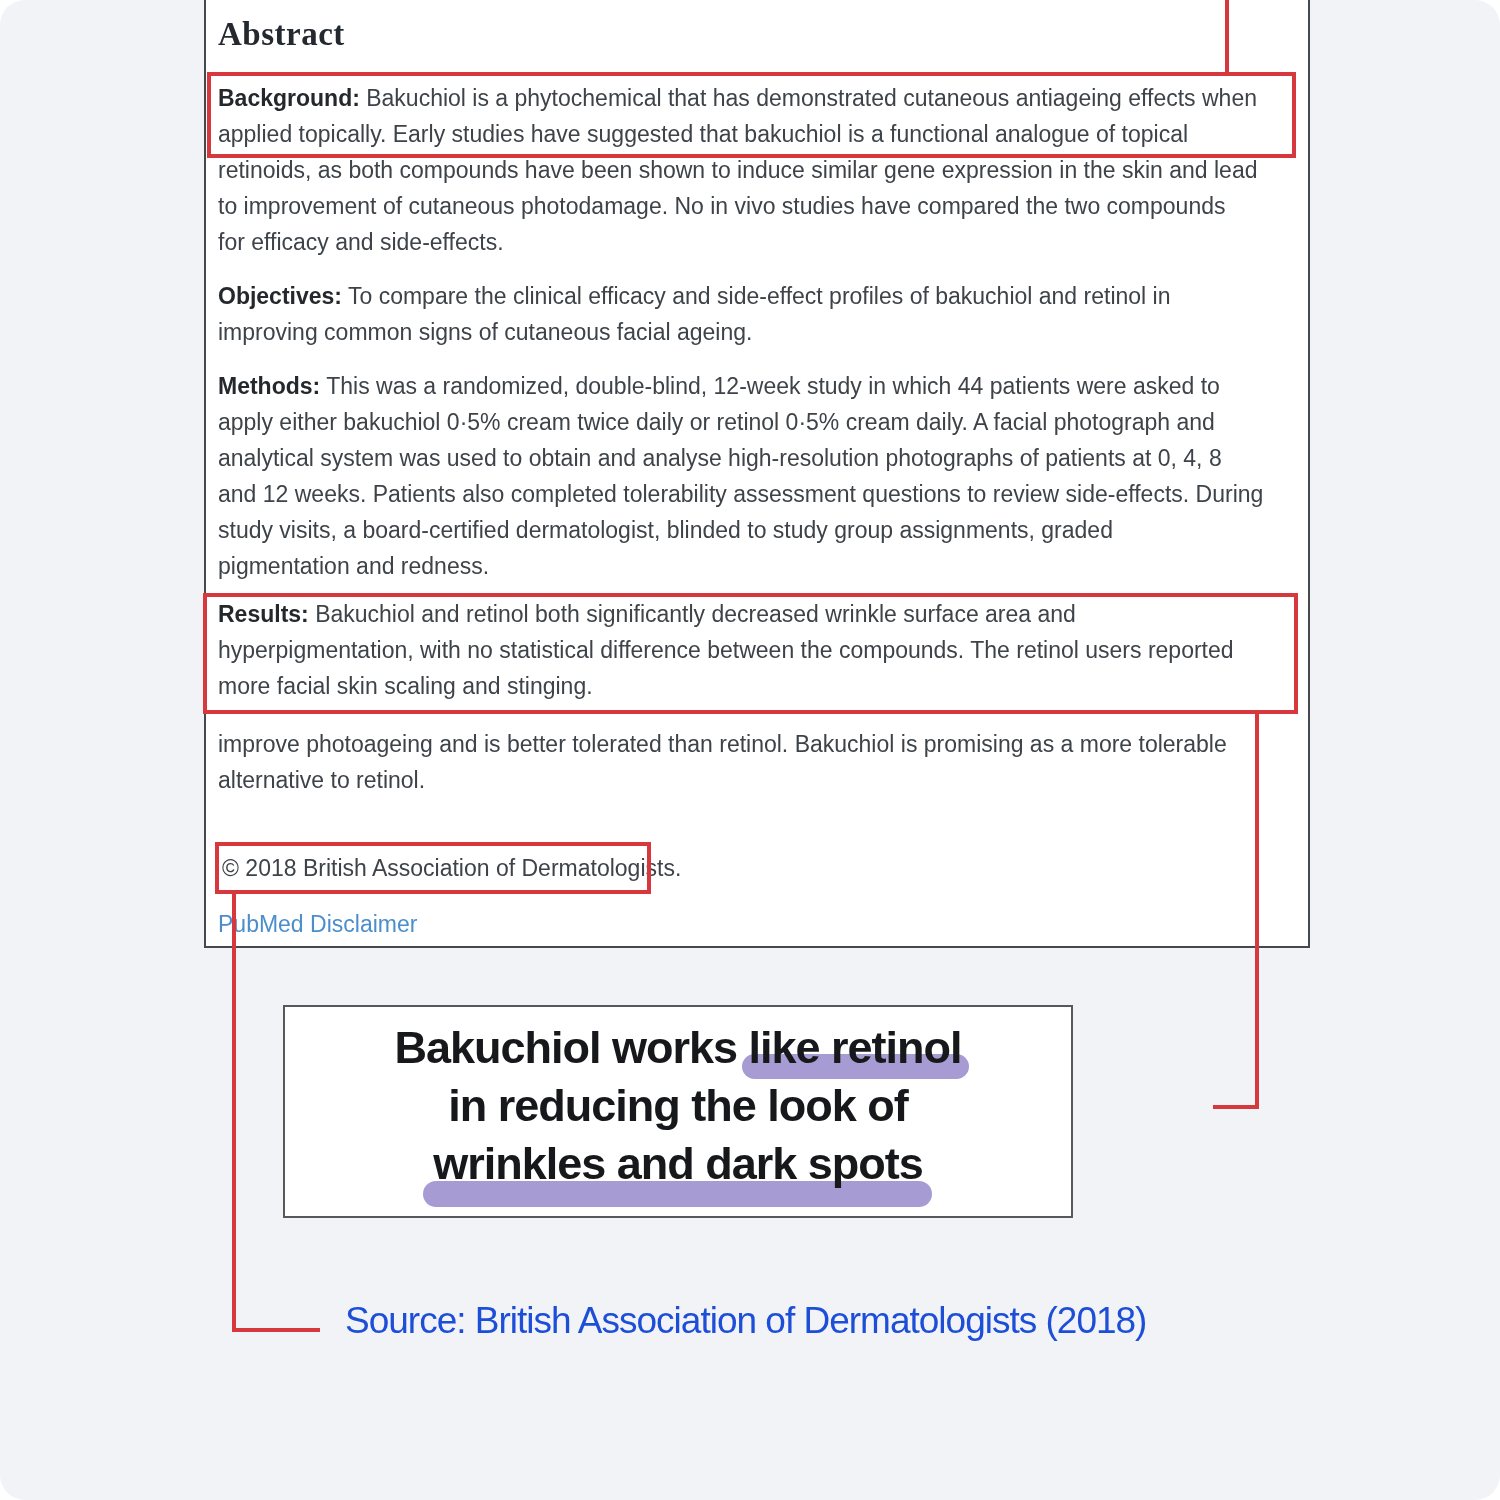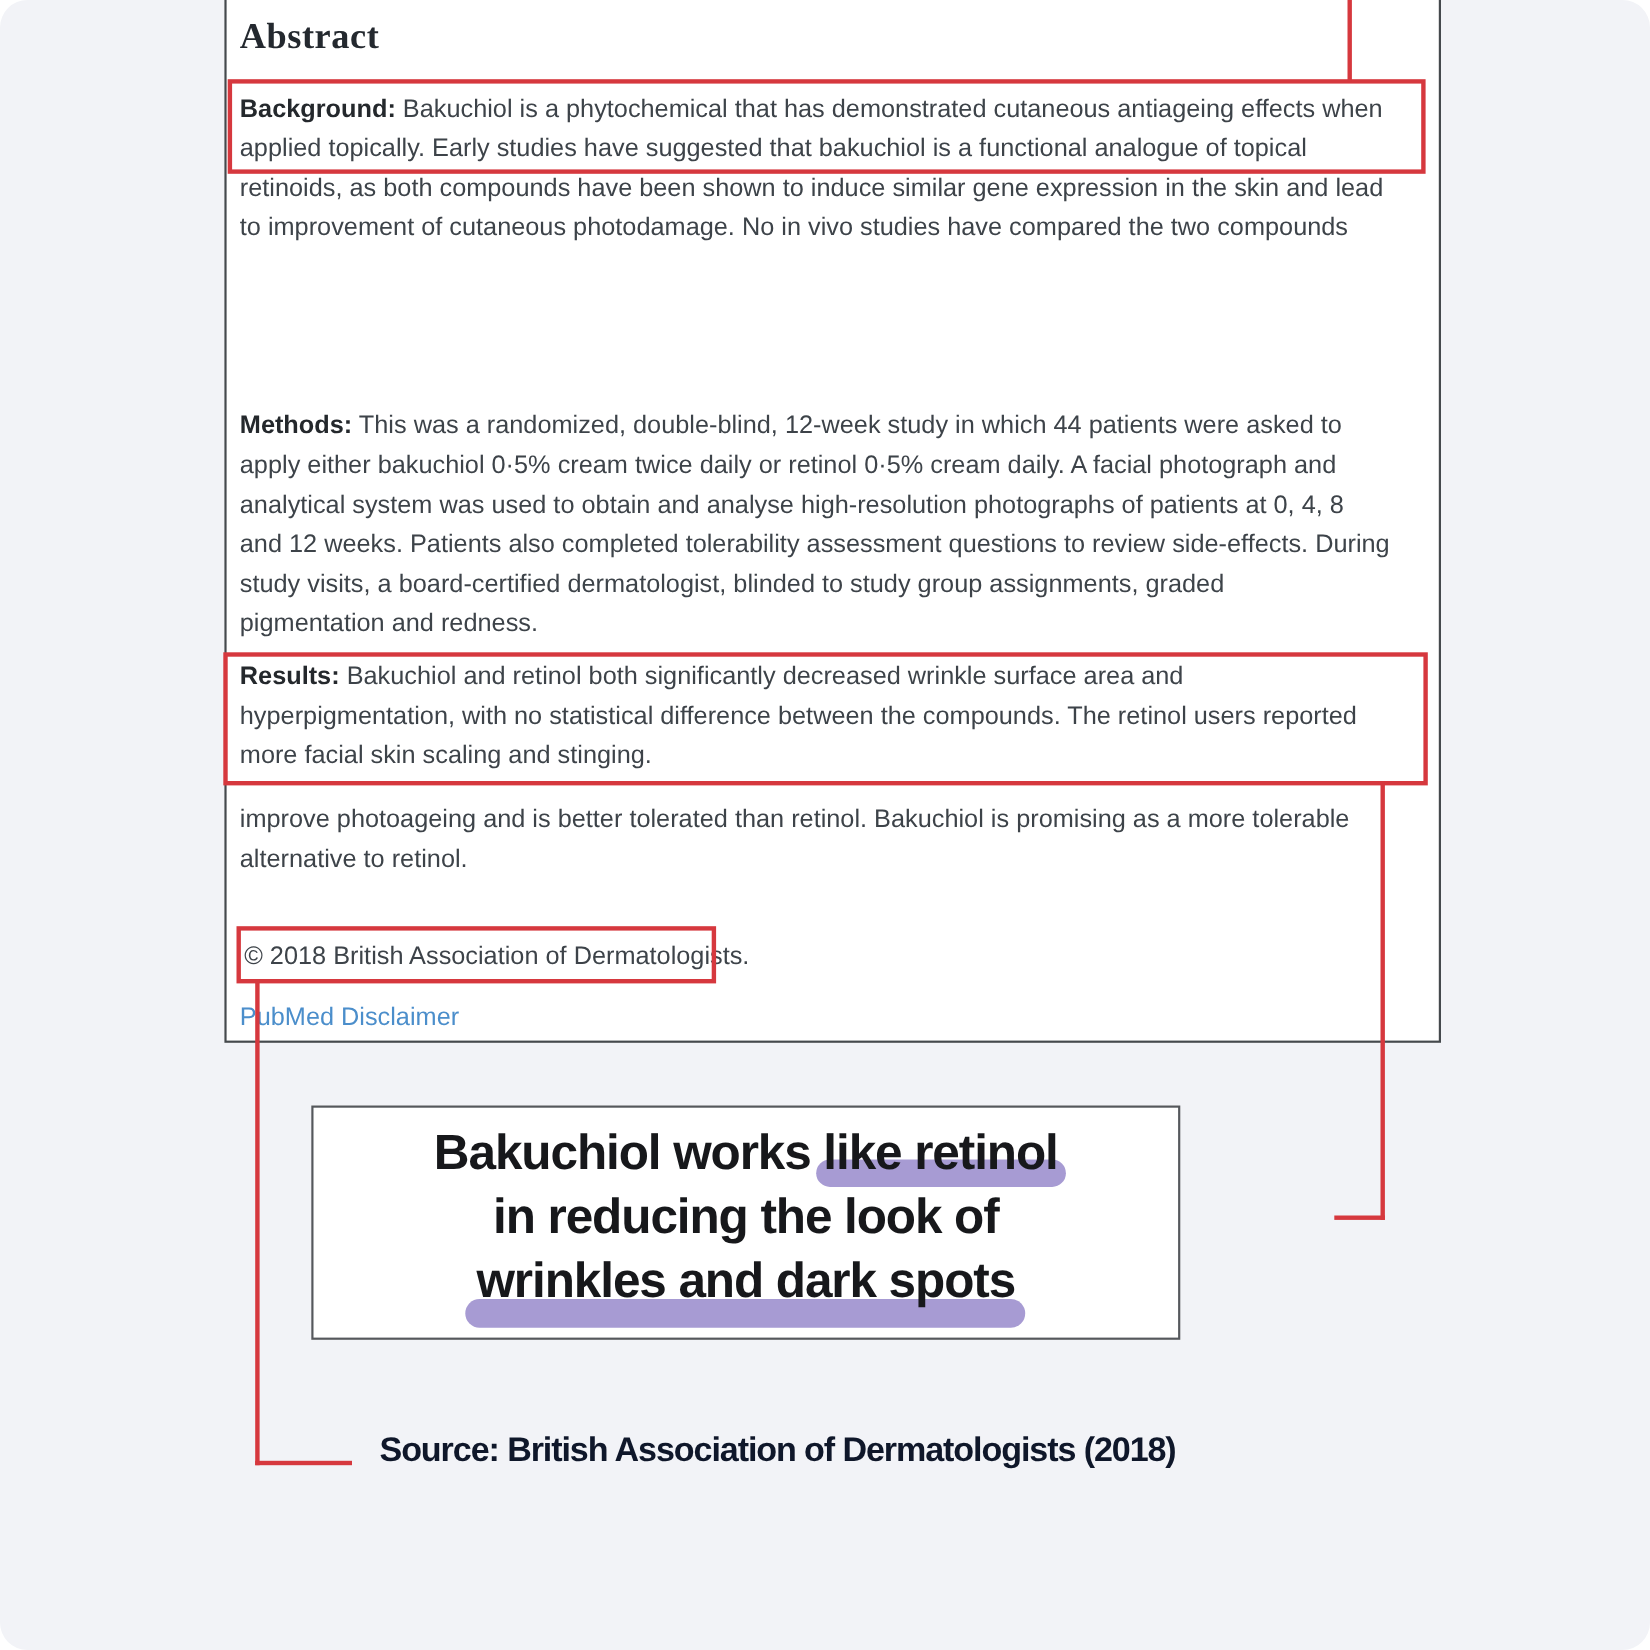--- a/index.html
+++ b/index.html
@@ -60,39 +60,44 @@
   }
   .hl{position:relative;display:inline-block;}
   .hl::before{
     content:"";position:absolute;z-index:-1;background:var(--highlight-purple);
   }
   .hl.hl-1::before{left:-7px;right:-7px;bottom:-2px;height:25px;border-radius:13px;}
   .hl.hl-3::before{left:-10px;right:-9px;bottom:-14px;height:26px;border-radius:13px;}
   
   .source-line{
     position:absolute;left:345px;top:1300px;z-index:2;
-    font-size:31px;font-weight:700;color:#0f172a;letter-spacing:-1px;white-space:nowrap;
+    font-size:37px;font-weight:400;color:#1d4ed8;letter-spacing:-1px;white-space:nowrap;
   }
 </style>
 </head>
 <body>
 
 <div class="page">
 
   <div class="doc-card"></div>
 
   <h2 class="doc-heading">Abstract</h2>
 
   <div class="para" style="top:80px">
     <div class="tl"><b>Background:</b> <span>Bakuchiol is a phytochemical that has demonstrated cutaneous antiageing effects when</span></div>
     <div class="tl">applied topically. Early studies have suggested that bakuchiol is a functional analogue of topical</div>
     <div class="tl">retinoids, as both compounds have been shown to induce similar gene expression in the skin and lead</div>
     <div class="tl">to improvement of cutaneous photodamage. No in vivo studies have compared the two compounds</div>
+    <div class="tl">for efficacy and side-effects.</div>
   </div>
 
+  <div class="para" style="top:278px">
+    <div class="tl"><b>Objectives:</b> <span>To compare the clinical efficacy and side-effect profiles of bakuchiol and retinol in</span></div>
+    <div class="tl">improving common signs of cutaneous facial ageing.</div>
+  </div>
 
   <div class="para" style="top:368px">
     <div class="tl"><b>Methods:</b> <span>This was a randomized, double-blind, 12-week study in which 44 patients were asked to</span></div>
     <div class="tl">apply either bakuchiol 0·5% cream twice daily or retinol 0·5% cream daily. A facial photograph and</div>
     <div class="tl">analytical system was used to obtain and analyse high-resolution photographs of patients at 0, 4, 8</div>
     <div class="tl">and 12 weeks. Patients also completed tolerability assessment questions to review side-effects. During</div>
     <div class="tl">study visits, a board-certified dermatologist, blinded to study group assignments, graded</div>
     <div class="tl">pigmentation and redness.</div>
   </div>
 

